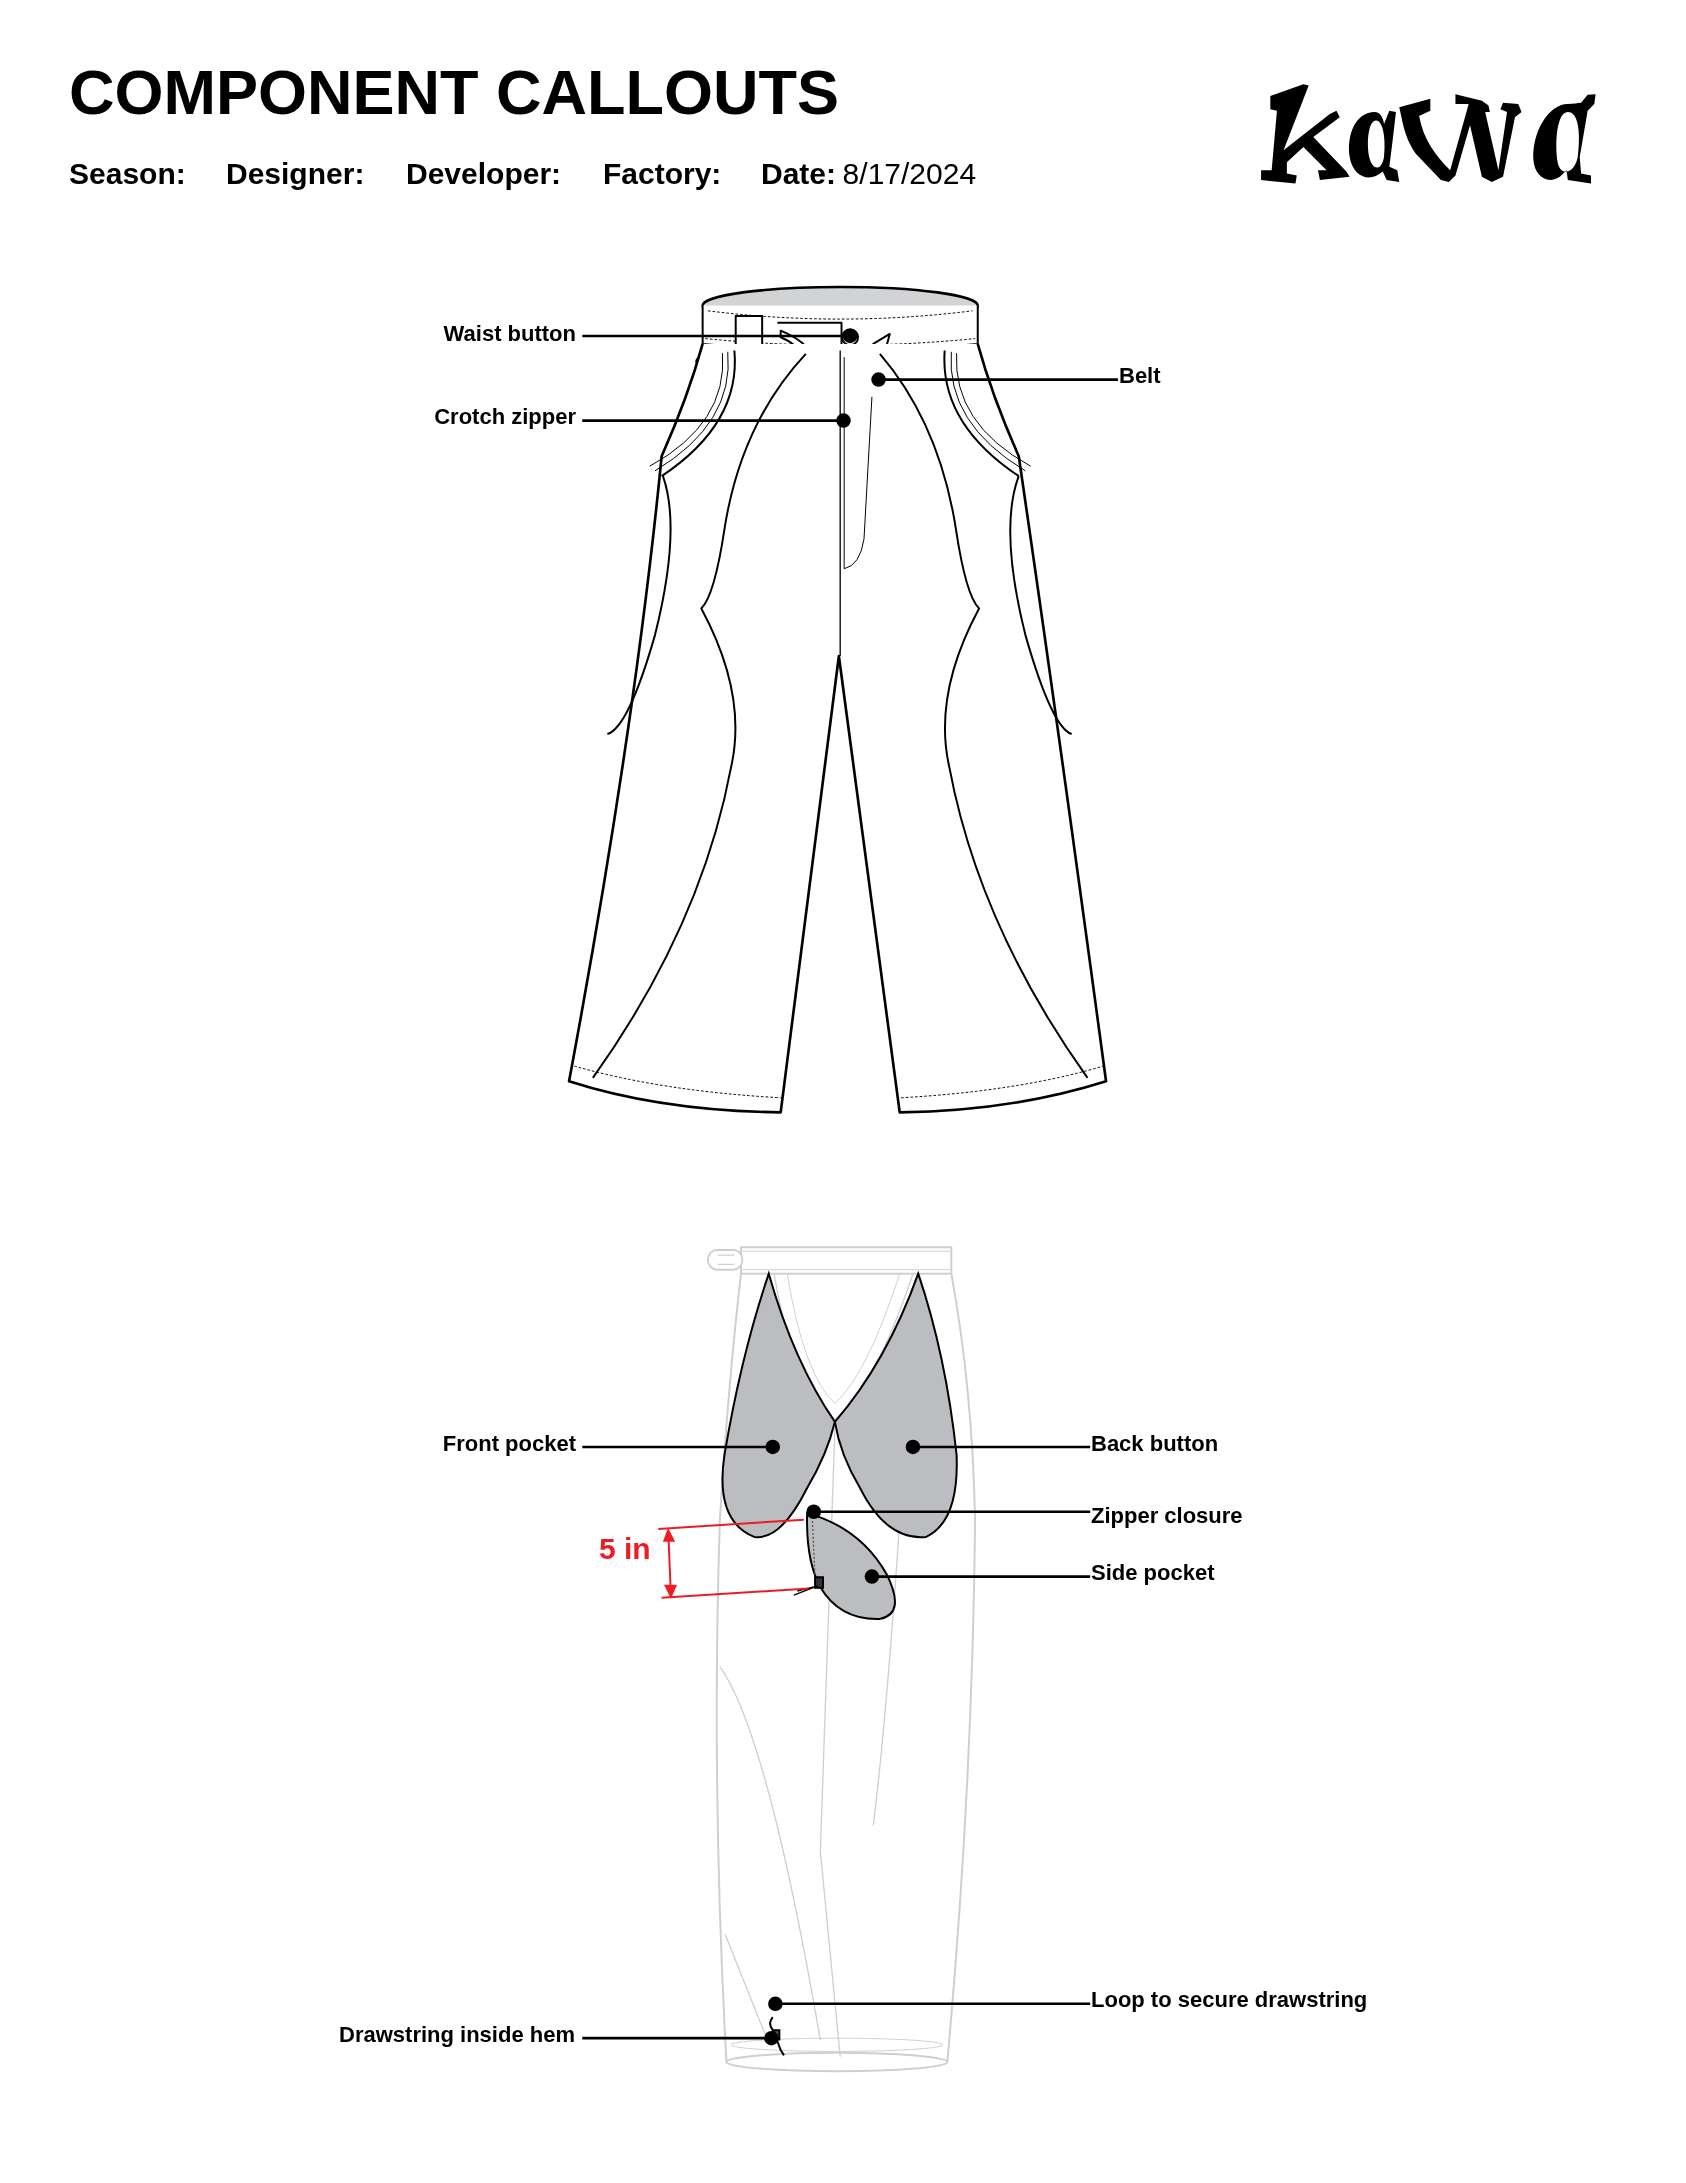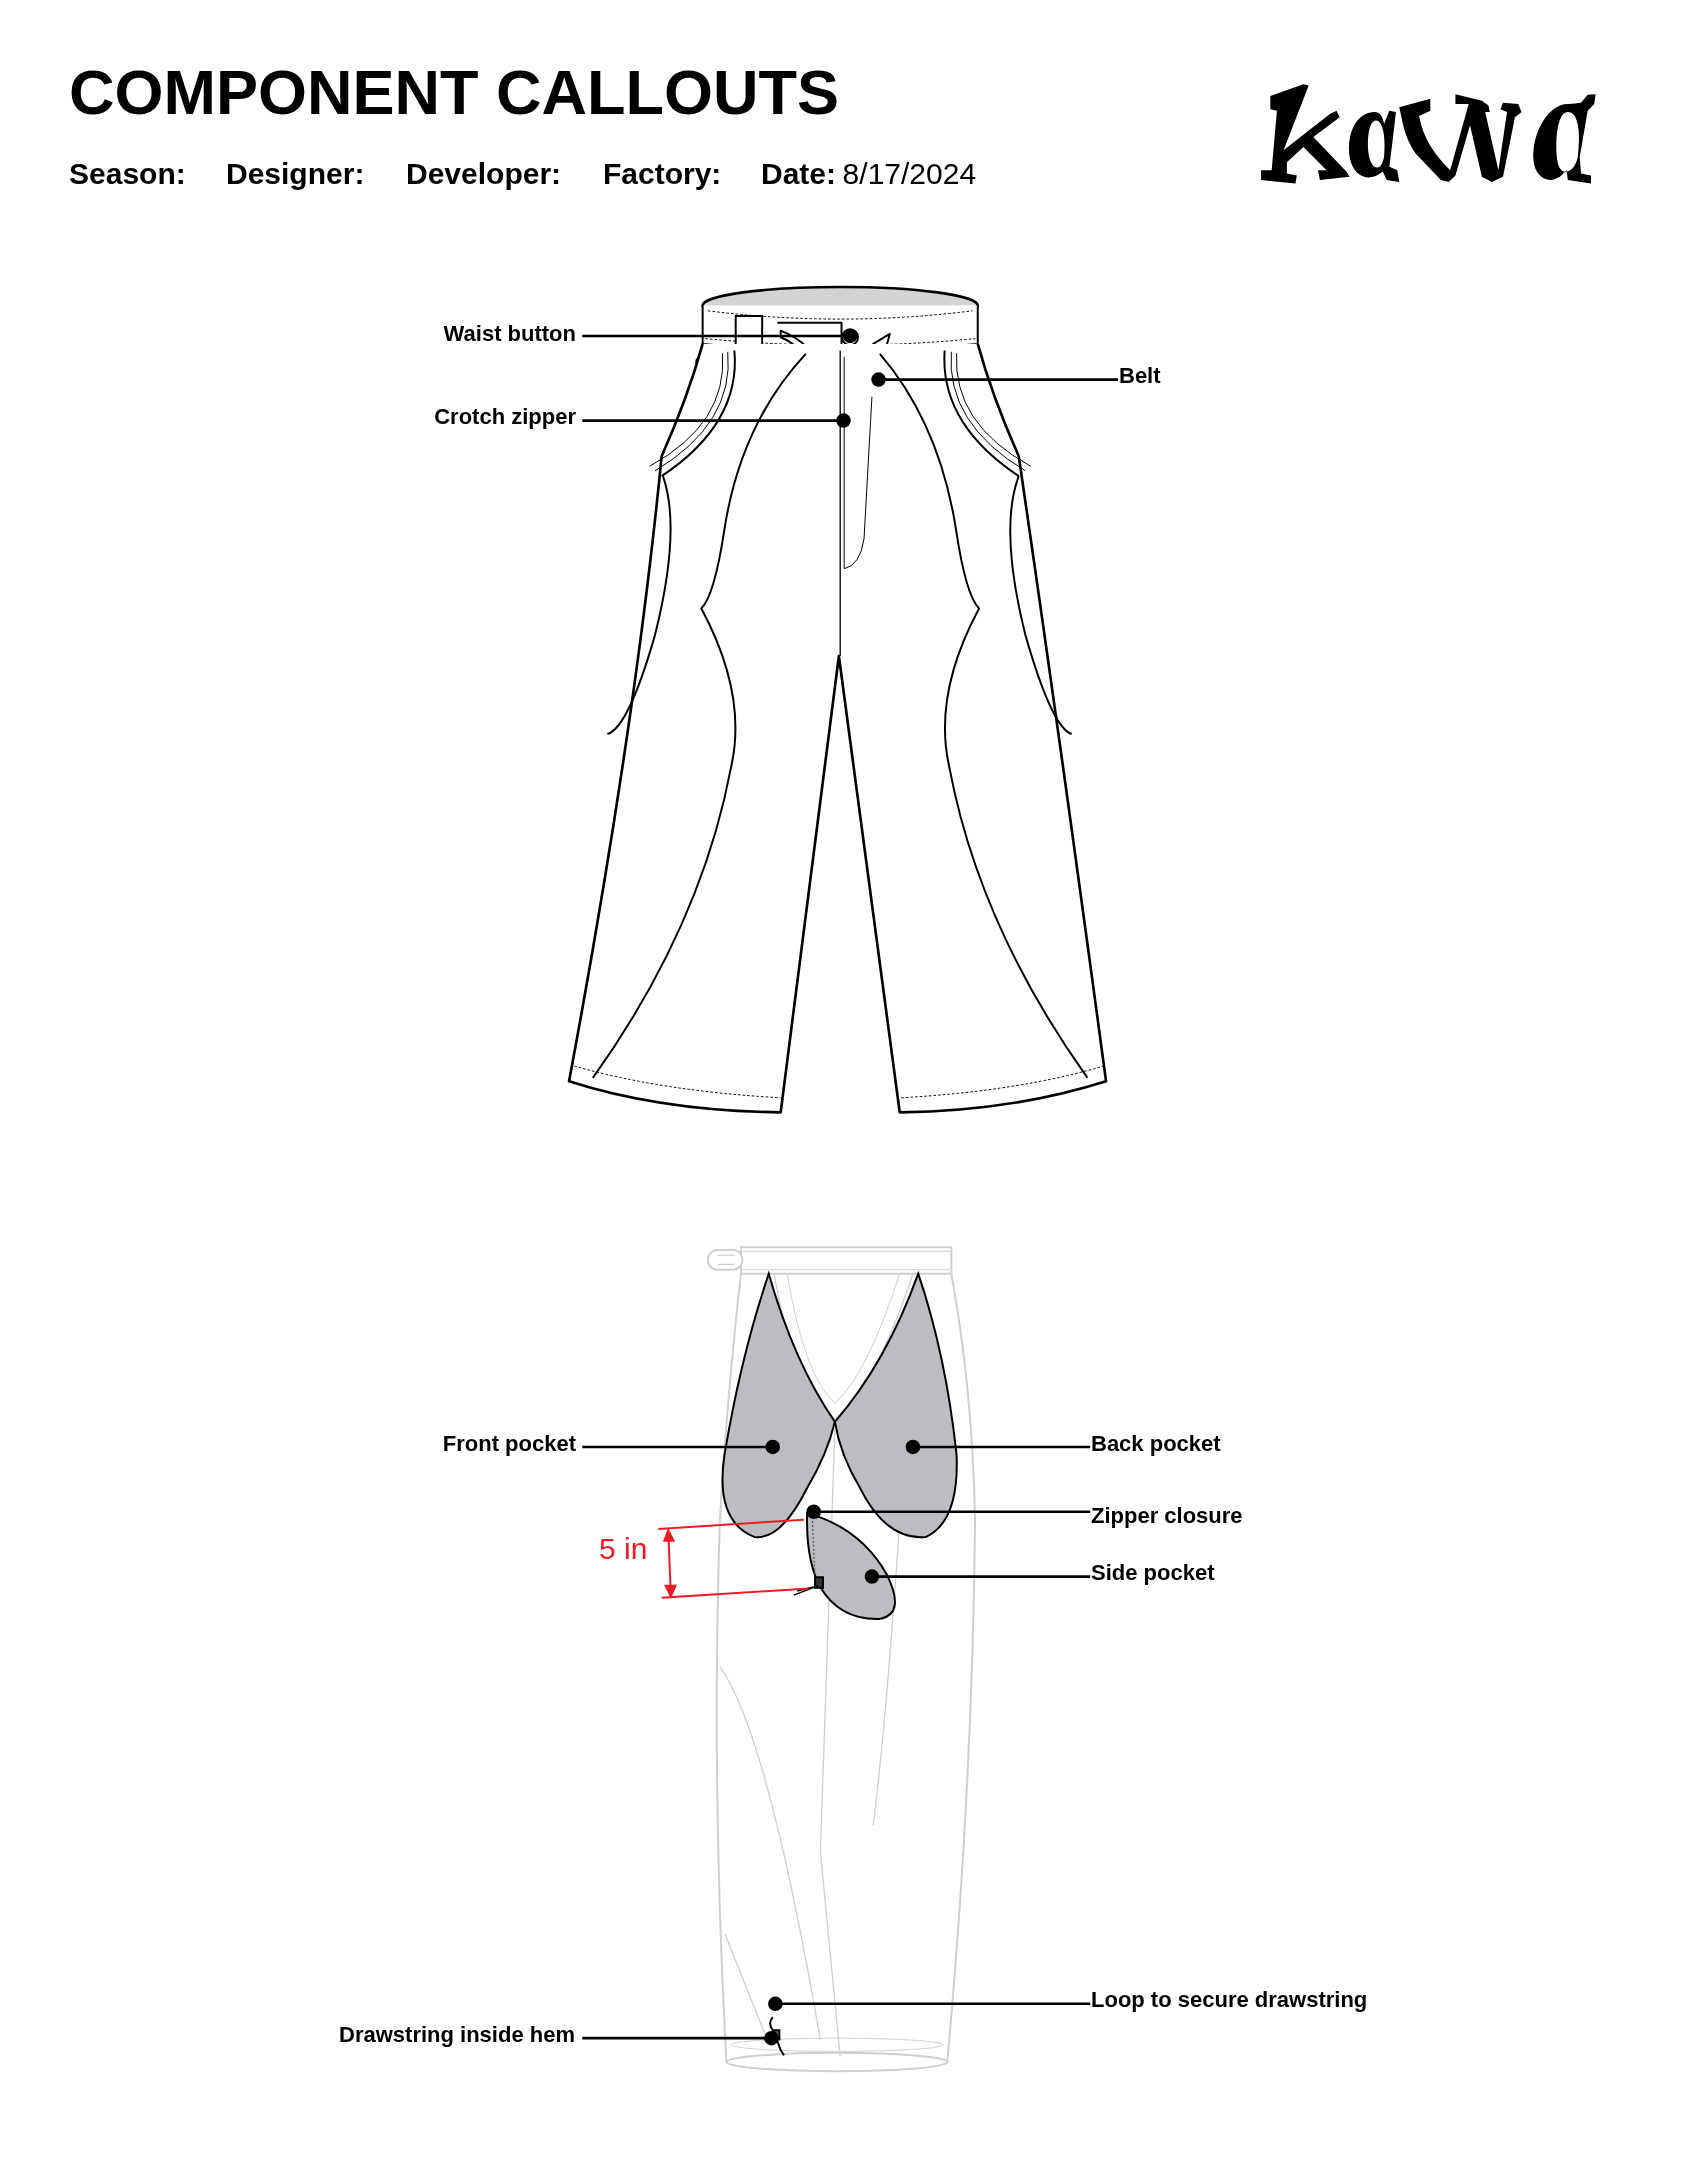--- a/index.html
+++ b/index.html
@@ -6,21 +6,21 @@
   body{width:1687px;height:2183px;position:relative;overflow:hidden;font-family:"Liberation Sans",sans-serif;color:#000;}
   .title{position:absolute;left:69px;top:61px;font-size:63px;font-weight:700;letter-spacing:0px;line-height:1;}
   .meta{position:absolute;top:159px;left:69px;font-size:30px;display:flex;gap:0;white-space:nowrap;line-height:1;}
   .meta .f{position:absolute;top:0;}
   .meta .k{font-weight:700;text-align:right;}
   .meta .v{font-weight:400;margin-left:6.6px;}
   .logo{position:absolute;left:1257px;top:71px;width:344px;height:119px;}
   svg.art{position:absolute;left:0;top:0;}
   .lbl{position:absolute;font-size:22px;font-weight:700;line-height:1;white-space:nowrap;}
   .lbl.r{text-align:right;}
-  .meas{position:absolute;font-size:30px;font-weight:400;color:#ed1c24;line-height:1;}
+  .meas{position:absolute;font-size:30px;font-weight:700;color:#ed1c24;line-height:1;}
 </style>
 </head>
 <body>
 
 <div class="title">COMPONENT CALLOUTS</div>
 
 <div class="meta">
   <span class="f" style="left:0"><span class="k">Season:</span></span>
   <span class="f" style="left:157px"><span class="k">Designer:</span></span>
   <span class="f" style="left:337px"><span class="k">Developer:</span></span>
@@ -151,20 +151,20 @@
     <line x1="880" y1="3082" x2="1166" y2="3082"></line>
       <circle cx="1166" cy="3082" r="9"></circle>
   </g>
 </svg>
 
 <div class="lbl r" style="left:331px;top:323px;width:245px;">Waist button</div>
 <div class="lbl r" style="left:331px;top:406px;width:245px;">Crotch zipper</div>
 <div class="lbl" style="left:1119px;top:365px;">Belt</div>
 
 <div class="lbl r" style="left:331px;top:1433px;width:245px;">Front pocket</div>
-<div class="lbl" style="left:1091px;top:1433px;">Back pocket</div>
+<div class="lbl" style="left:1091px;top:1433px;">Back button</div>
 <div class="lbl" style="left:1091px;top:1497px;margin-top:8px;">Zipper closure</div>
 <div class="lbl" style="left:1091px;top:1562px;">Side pocket</div>
 <div class="lbl" style="left:1091px;top:1989px;">Loop to secure drawstring</div>
 <div class="lbl r" style="left:198px;top:2024px;width:377px;">Drawstring inside hem</div>
 
 <div class="meas" style="left:599px;top:1534px;">5 in</div>
 
 
 </body></html>

